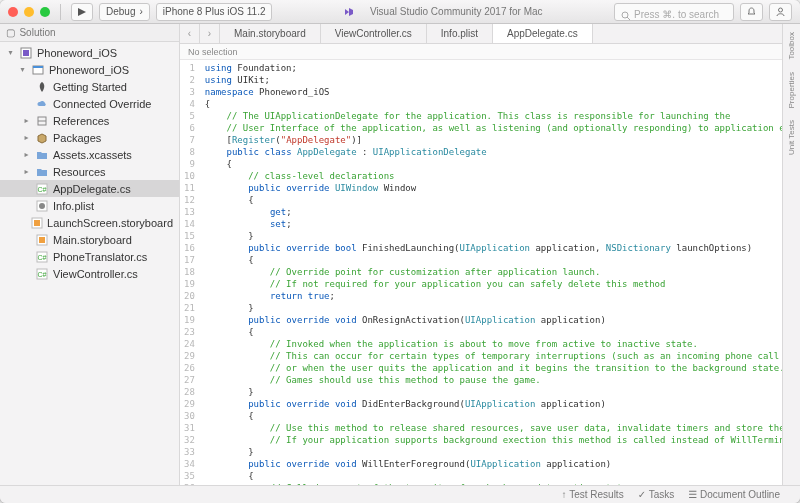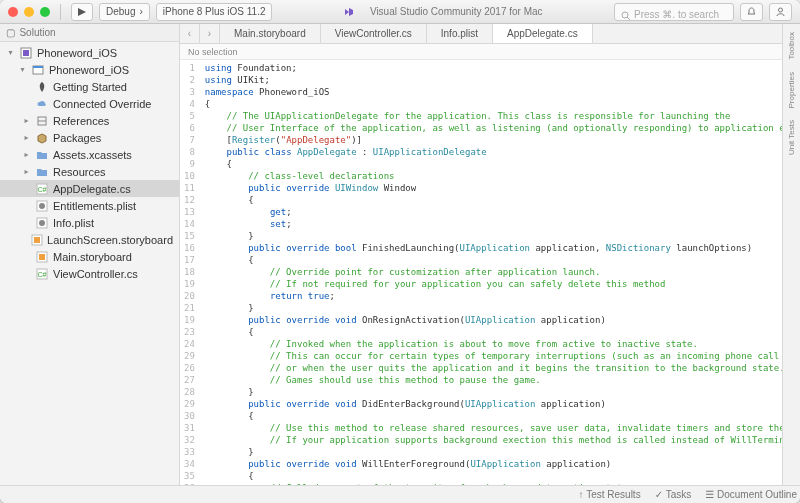--- a/index.html
+++ b/index.html
@@ -25,21 +25,21 @@
   .editor{flex:1;display:flex;flex-direction:column;background:#fff;min-width:0;}
   .tabbar{height:20px;background:#f3f2f3;border-bottom:1px solid #d9d8d9;display:flex;align-items:stretch;font-size:10px;overflow:hidden;}
   .tabctl{width:20px;display:flex;align-items:center;justify-content:center;color:#999;border-right:1px solid #d9d8d9;}
   .tab{padding:0 14px;display:flex;align-items:center;border-right:1px solid #d9d8d9;color:#555;gap:4px;background:#f3f2f3;white-space:nowrap;}
   .tab.active{background:#fff;}
   .crumb{height:16px;background:#fafafa;border-bottom:1px solid #e7e6e7;display:flex;align-items:center;font-size:9px;color:#888;padding:0 8px;}
   .code{flex:1;display:flex;overflow:auto;font-family:Menlo,Consolas,monospace;font-size:9px;line-height:12px;}
   .gutter{background:#fff;color:#b8b8b8;text-align:right;padding:2px 6px 2px 4px;user-select:none;}
   .lines{padding:2px 0 2px 4px;white-space:pre;color:#333;}
   .kw{color:#0b59b9;} .typ{color:#2a8aa0;} .str{color:#c0392b;} .cm{color:#3aa335;} .ok{color:#333;}
-  .statusbar{height:18px;background:#f3f2f3;border-top:1px solid #d9d8d9;display:flex;align-items:center;justify-content:flex-end;gap:14px;padding:0 3px;font-size:10px;color:#777;}
+  .statusbar{height:18px;background:#f3f2f3;border-top:1px solid #d9d8d9;display:flex;align-items:center;justify-content:flex-end;gap:14px;padding:0 20px;font-size:10px;color:#777;}
   .right-rail{width:18px;background:#f3f2f3;border-left:1px solid #d9d8d9;display:flex;flex-direction:column;align-items:center;gap:4px;padding-top:4px;font-size:8px;color:#888;}
   .rr{writing-mode:vertical-rl;transform:rotate(180deg);padding:4px 0;}
   .ic{display:inline-flex;}
   svg{display:block;}
 </style>
 </head>
 <body>
 
 <div class="window">
 
@@ -186,30 +186,20 @@
             <span>AppDelegate.cs</span>
           </div>
           <div class="tnode pad3">
             <span class="tw"></span>
             <span class="ticon">
               <svg width="12" height="12" viewBox="0 0 12 12">
                 <rect x="1" y="1" width="10" height="10" fill="#fff" stroke="#bbb"></rect>
                 <circle cx="6" cy="6" r="3" fill="#888"></circle>
               </svg>
             </span>
-            <span>Entitlements.plist</span>
-          </div>
-          <div class="tnode pad3">
-            <span class="tw"></span>
-            <span class="ticon">
-              <svg width="12" height="12" viewBox="0 0 12 12">
-                <rect x="1" y="1" width="10" height="10" fill="#fff" stroke="#bbb"></rect>
-                <circle cx="6" cy="6" r="3" fill="#888"></circle>
-              </svg>
-            </span>
             <span>Info.plist</span>
           </div>
           <div class="tnode pad3">
             <span class="tw"></span>
             <span class="ticon">
               <svg width="12" height="12" viewBox="0 0 12 12">
                 <rect x="1" y="1" width="10" height="10" fill="#fff" stroke="#bbb"></rect>
                 <rect x="3" y="3" width="6" height="6" fill="#f0a040"></rect>
               </svg>
             </span>
@@ -217,20 +207,30 @@
           </div>
           <div class="tnode pad3">
             <span class="tw"></span>
             <span class="ticon">
               <svg width="12" height="12" viewBox="0 0 12 12">
                 <rect x="1" y="1" width="10" height="10" fill="#fff" stroke="#bbb"></rect>
                 <rect x="3" y="3" width="6" height="6" fill="#f0a040"></rect>
               </svg>
             </span>
             <span>Main.storyboard</span>
+          </div>
+          <div class="tnode pad3">
+            <span class="tw"></span>
+            <span class="ticon">
+              <svg width="12" height="12" viewBox="0 0 12 12">
+                <rect x="1" y="1" width="10" height="10" fill="#fff" stroke="#bbb"></rect>
+                <text x="6" y="9" font-size="7" text-anchor="middle" fill="#3aa335">C#</text>
+              </svg>
+            </span>
+            <span>PhoneTranslator.cs</span>
           </div>
           <div class="tnode pad3">
             <span class="tw"></span>
             <span class="ticon">
               <svg width="12" height="12" viewBox="0 0 12 12">
                 <rect x="1" y="1" width="10" height="10" fill="#fff" stroke="#bbb"></rect>
                 <text x="6" y="9" font-size="7" text-anchor="middle" fill="#3aa335">C#</text>
               </svg>
             </span>
             <span>ViewController.cs</span>

